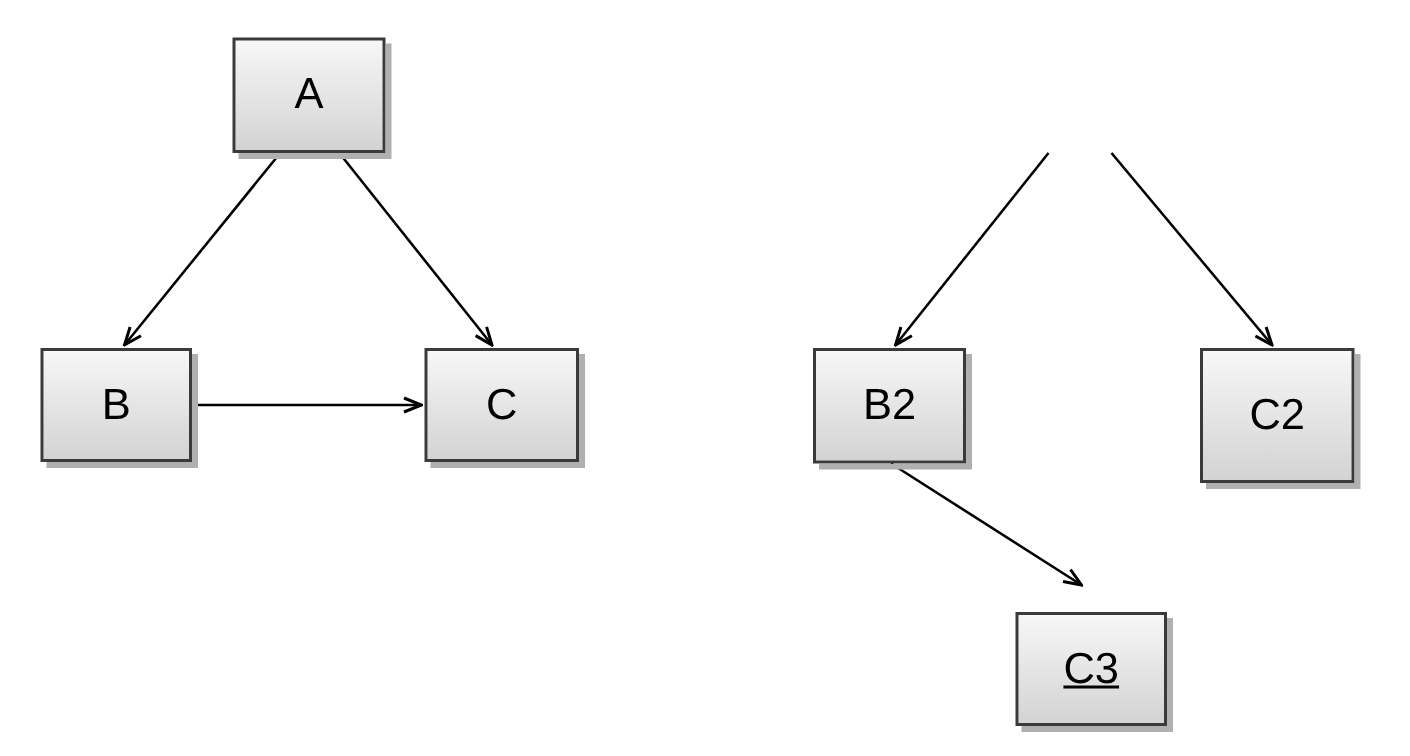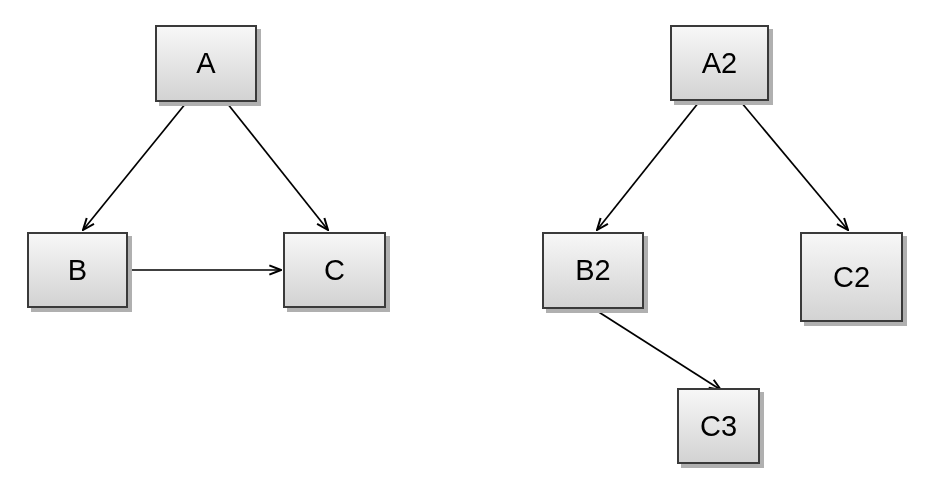--- a/index.html
+++ b/index.html
@@ -67,25 +67,22 @@
 
 <div class="node" style="left: 155px; top: 25px; width: 102px; height: 77px;">
       <span class="node-label">A</span>
     </div>
     <div class="node" style="left: 27px; top: 232px; width: 101px; height: 76px;">
       <span class="node-label">B</span>
     </div>
     <div class="node" style="left: 283px; top: 232px; width: 103px; height: 76px;">
       <span class="node-label">C</span>
     </div>
-    <div class="node" style="left: 670px; top: 25px; width: 99px; height: 76px;">
-      <span class="node-label">A2</span>
-    </div>
     <div class="node" style="left: 542px; top: 232px; width: 102px; height: 77px;">
       <span class="node-label">B2</span>
     </div>
     <div class="node" style="left: 800px; top: 232px; width: 103px; height: 90px;">
       <span class="node-label">C2</span>
     </div>
-    <div class="node" style="left: 677px; top: 388px; width: 83px; height: 76px;">
+    <div class="node" style="left: 677px; top: 408px; width: 101px; height: 76px; text-decoration: underline;">
       <span class="node-label">C3</span>
     </div>
   </div>
 
 </body></html>

